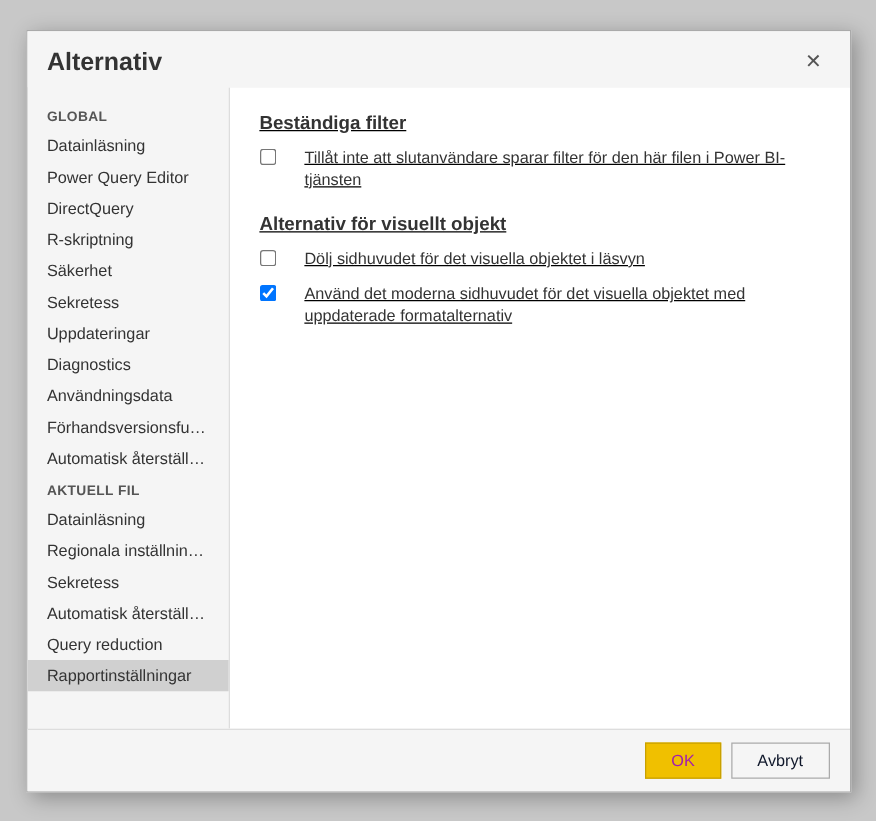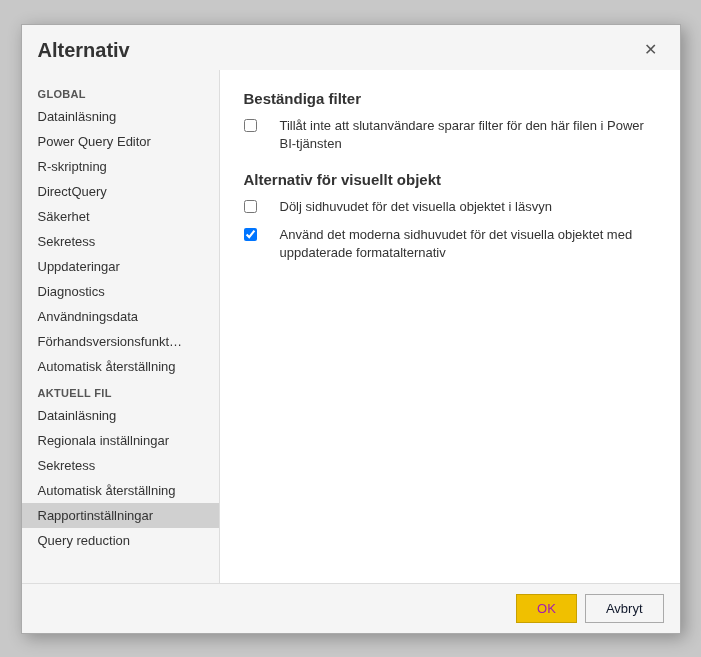--- a/index.html
+++ b/index.html
@@ -45,21 +45,21 @@
       border: none;
       padding: 2px 6px;
       line-height: 1;
     }
     .dialog-body {
       display: flex;
       flex: 1;
       overflow: hidden;
     }
     .sidebar {
-      width: 198px;
+      width: 162px;
       background: #f5f5f5;
       padding: 10px 0;
       overflow-y: auto;
       flex-shrink: 0;
       border-right: 1px solid #ddd;
     }
     .sidebar-section-label {
       font-size: 11px;
       font-weight: 700;
       color: #555;
@@ -77,20 +77,21 @@
     }
     .sidebar-item.active {
       background: #d0d0d0;
       font-weight: 400;
     }
     .content-area {
       flex: 1;
       padding: 20px 24px;
       overflow-y: auto;
       background: #fff;
+      text-decoration: underline;
     }
     .section-title {
       font-size: 15px;
       font-weight: 600;
       color: #333;
       margin-bottom: 10px;
     }
     .checkbox-row {
       display: flex;
       align-items: flex-start;
@@ -143,38 +144,38 @@
     <span class="title-text">Alternativ</span>
     <button class="close-btn">✕</button>
   </div>
 
   <div class="dialog-body">
     <div class="sidebar">
       <div class="sidebar-section-label">GLOBAL</div>
 
       <div class="sidebar-item">Datainläsning</div>
       <div class="sidebar-item">Power Query Editor</div>
+      <div class="sidebar-item">DirectQuery</div>
       <div class="sidebar-item">R-skriptning</div>
-      <div class="sidebar-item">DirectQuery</div>
       <div class="sidebar-item">Säkerhet</div>
       <div class="sidebar-item">Sekretess</div>
       <div class="sidebar-item">Uppdateringar</div>
       <div class="sidebar-item">Diagnostics</div>
       <div class="sidebar-item">Användningsdata</div>
       <div class="sidebar-item">Förhandsversionsfunkt…</div>
       <div class="sidebar-item">Automatisk återställning</div>
 
       <div class="sidebar-section-label">AKTUELL FIL</div>
 
       <div class="sidebar-item">Datainläsning</div>
       <div class="sidebar-item">Regionala inställningar</div>
       <div class="sidebar-item">Sekretess</div>
       <div class="sidebar-item">Automatisk återställning</div>
+      <div class="sidebar-item">Query reduction</div>
       <div class="sidebar-item active">Rapportinställningar</div>
-      <div class="sidebar-item">Query reduction</div>
     </div>
 
     <div class="content-area">
       <div class="section-title">Beständiga filter</div>
       <div class="checkbox-row">
         <input type="checkbox" style="">
         <span class="checkbox-label">Tillåt inte att slutanvändare sparar filter för den här filen i Power BI-tjänsten</span>
       </div>
 
       <div class="section-divider"></div>

